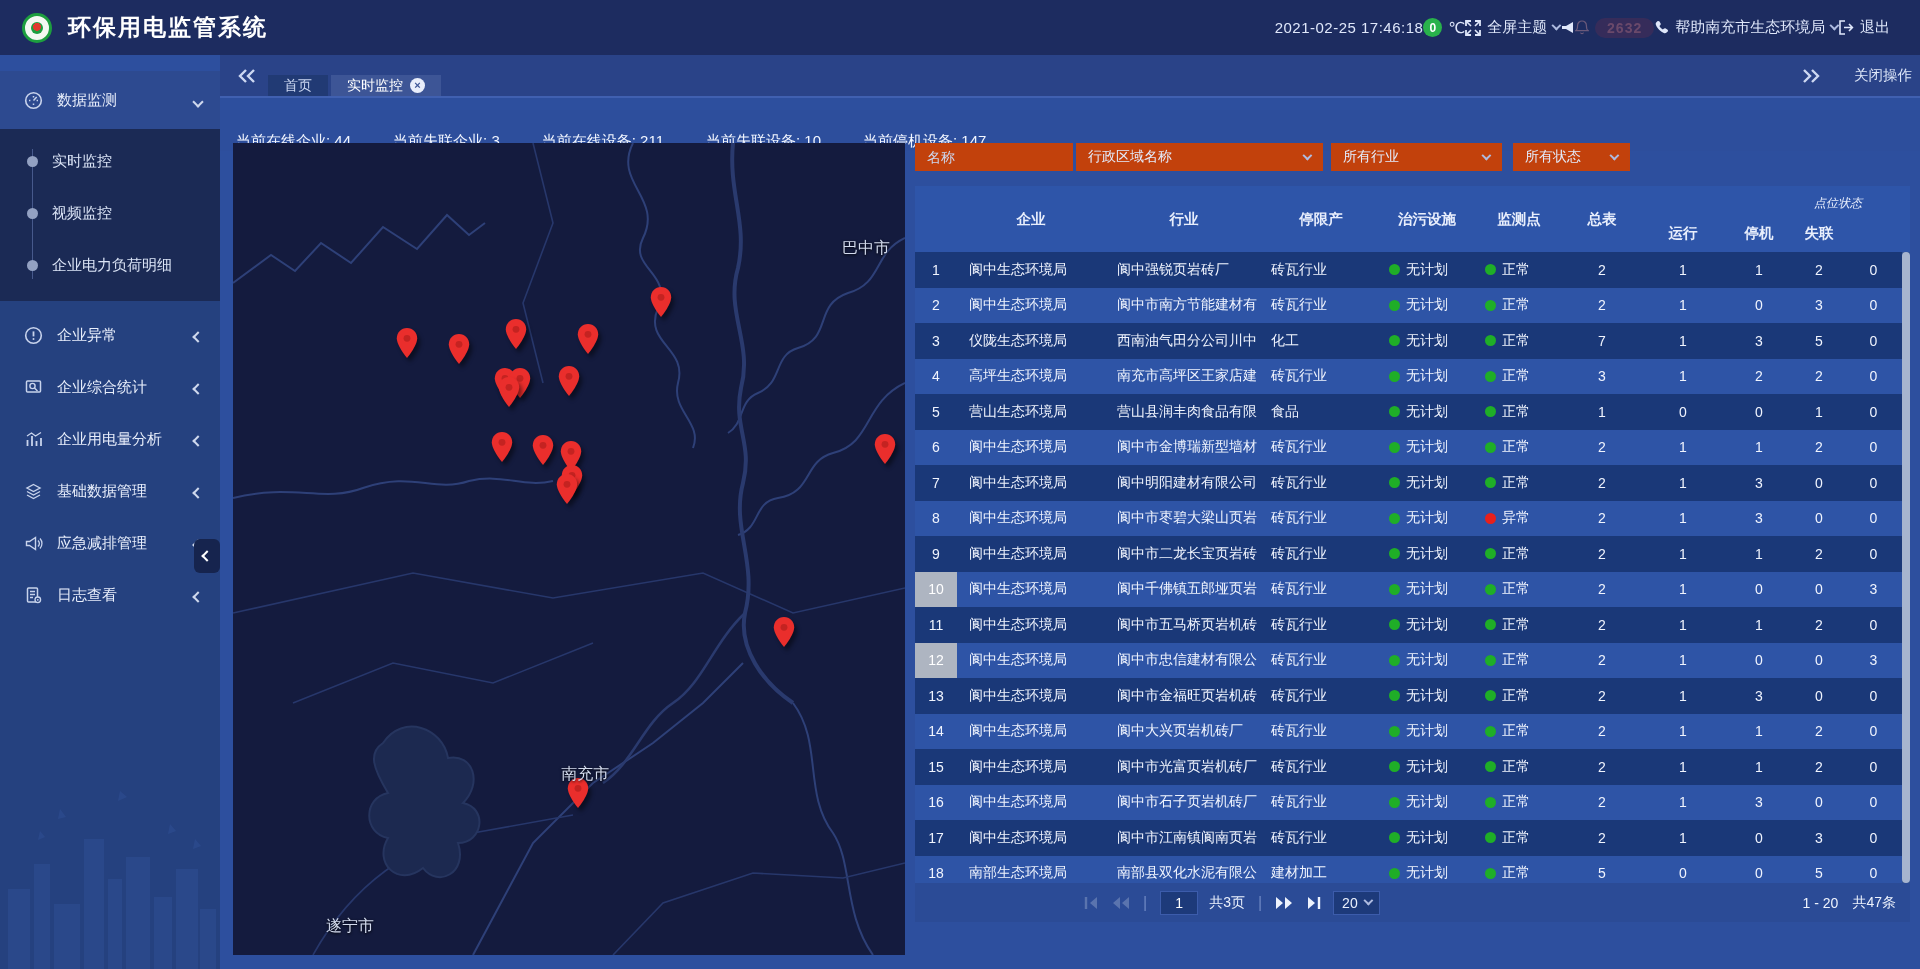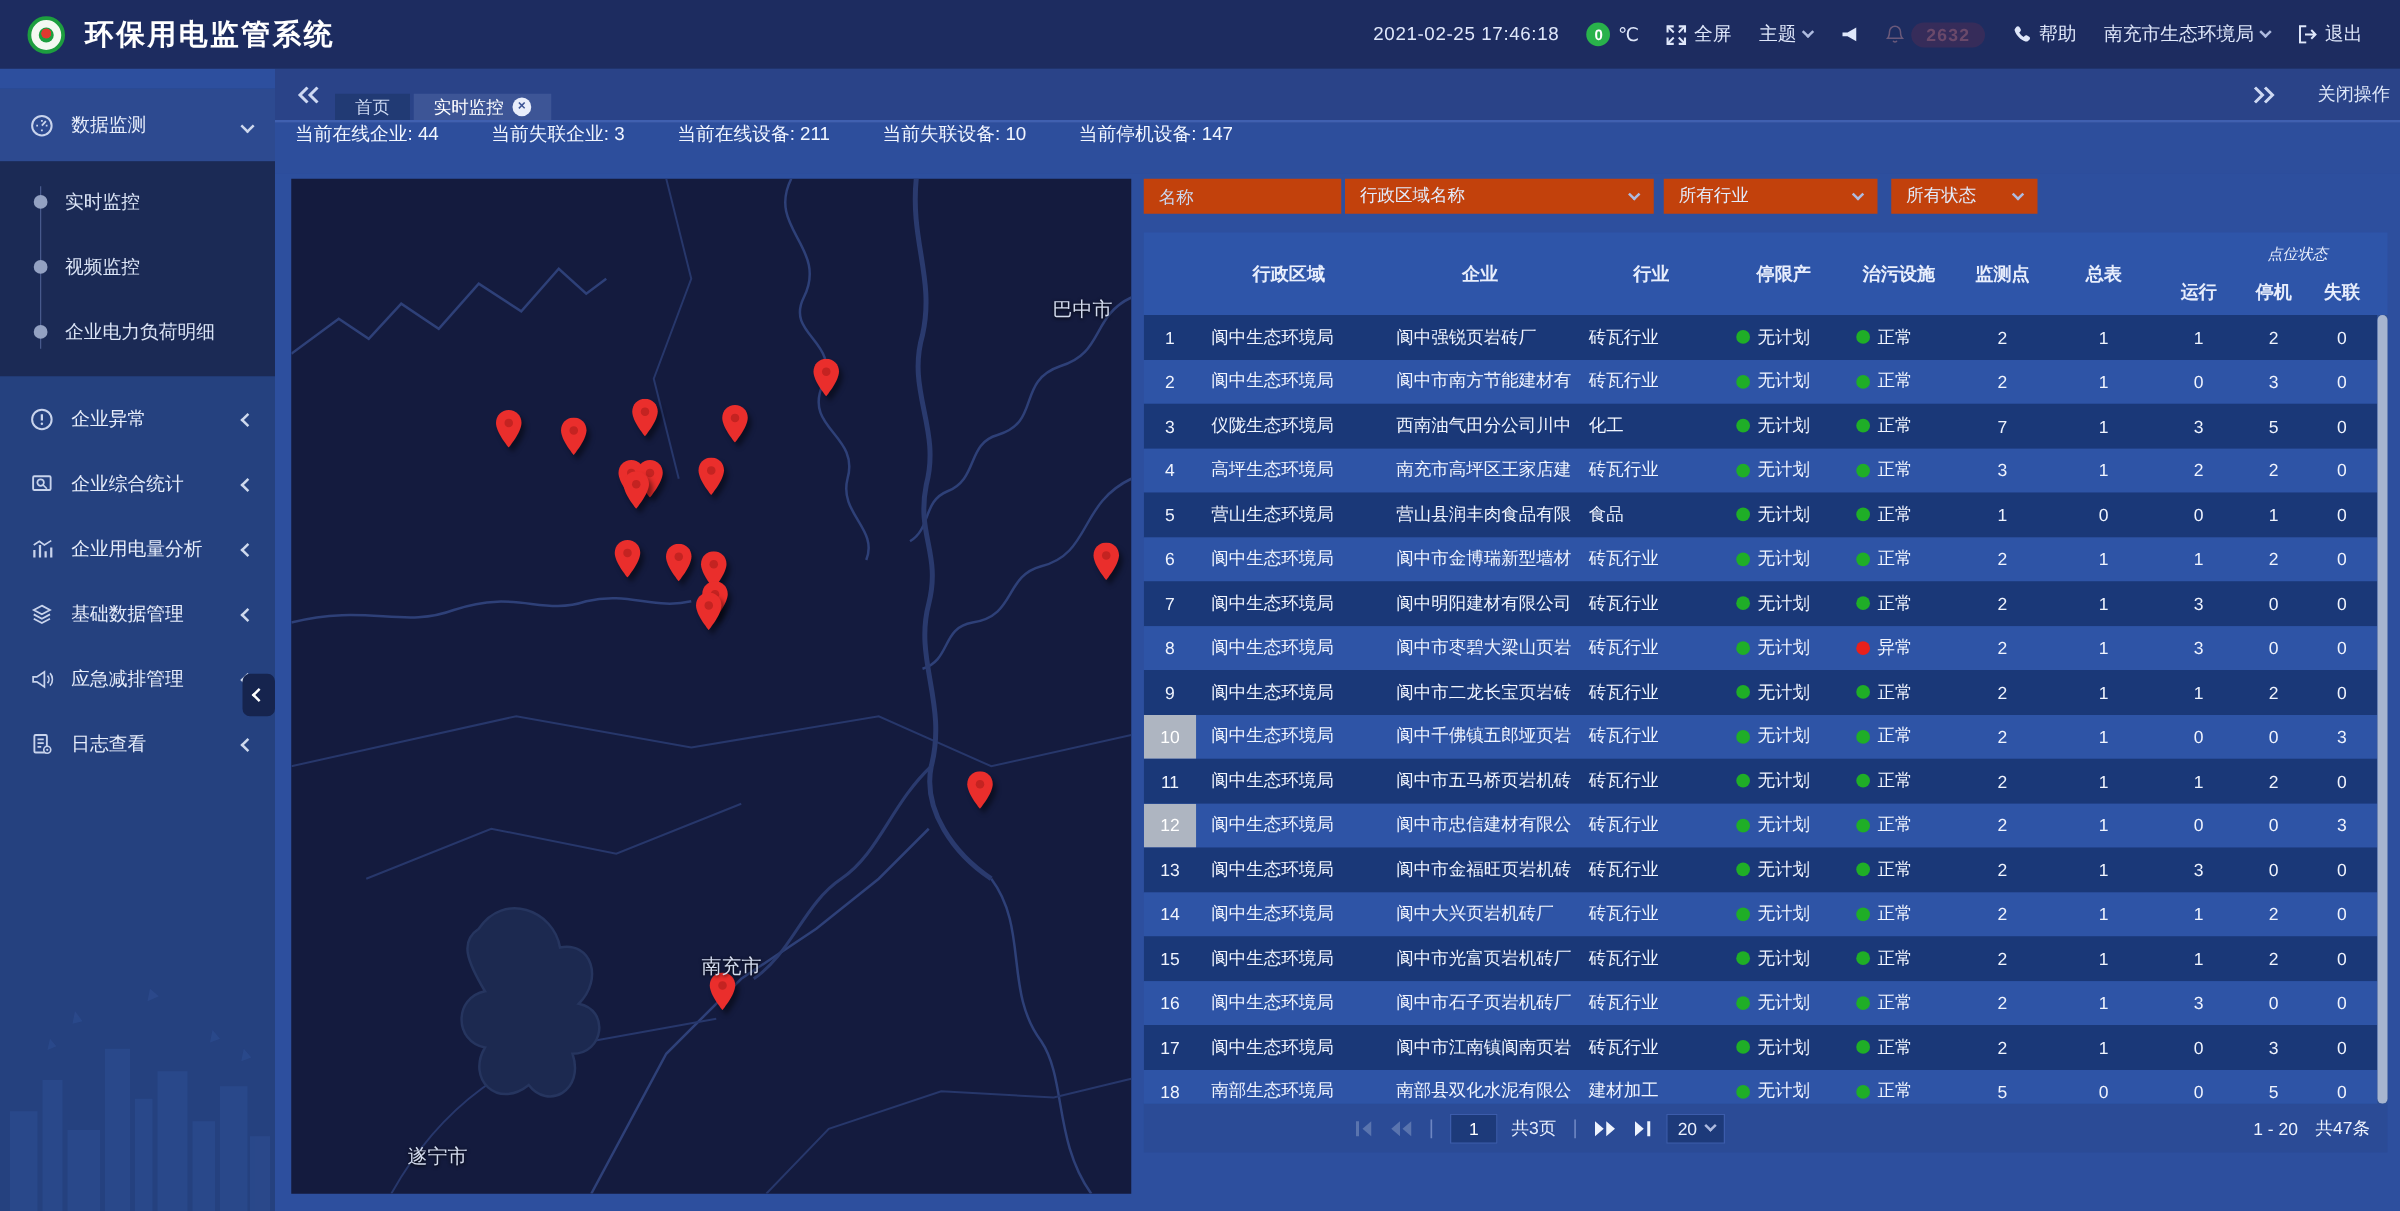--- a/index.html
+++ b/index.html
@@ -5,21 +5,21 @@
   * { margin:0; padding:0; box-sizing:border-box; }
   html,body { width:1920px; height:969px; overflow:hidden; }
   body { font-family:"Liberation Sans","DejaVu Sans",sans-serif; color:#eaf0fc; background:#2d4f9e; }
   .app { position:relative; width:1920px; height:969px; overflow:hidden; background:#2d4f9e; }
 
   
   .topbar { position:absolute; top:0; left:0; right:0; height:55px; background:#1d2c60; display:flex; align-items:center; padding:0 30px 0 22px; z-index:30; }
   .logo { width:30px; height:30px; border-radius:50%; background:#f4f8f2; border:3px solid #1d9e3f; display:flex; align-items:center; justify-content:center; flex:0 0 auto; }
   .logo-core { width:12px; height:12px; border-radius:50%; background:radial-gradient(circle at 50% 40%, #e0392f 0 40%, #1d9e3f 45%); }
   .app-title { font-size:23px; font-weight:bold; letter-spacing:2px; margin-left:16px; color:#ffffff; }
-  .top-right { margin-left:auto; display:flex; align-items:center; gap:22px; font-size:15px; color:#dfe7fa; }
+  .top-right { margin-left:auto; display:flex; align-items:center; font-size:15px; color:#dfe7fa; }
   .datetime { font-size:15px; letter-spacing:.5px; }
   .temp { display:flex; align-items:center; gap:6px; }
   .temp-circle { width:19px; height:19px; border-radius:50%; background:#29b24b; color:#fff; font-size:12px; font-weight:bold; display:flex; align-items:center; justify-content:center; }
   .tb-item { display:flex; align-items:center; gap:6px; cursor:pointer; white-space:nowrap; }
   .chev { display:inline-block; border:solid #cfd9ee; border-width:0 2px 2px 0; padding:3px; }
   .chev.down { transform:rotate(45deg); margin-top:-4px; }
   .chev.left { transform:rotate(135deg); }
   .chev.small { padding:2.4px; border-color:#aebbe0; }
   .badge-pill { background:rgba(130,45,75,.55); color:#c96d78; font-size:14px; font-weight:bold; border-radius:10px; padding:2px 12px; letter-spacing:1px; }
   .dim { opacity:.45; }
@@ -41,21 +41,21 @@
   .collapse-btn { position:absolute; left:194px; top:468px; width:26px; height:34px; background:#16244e; border-radius:6px; display:flex; align-items:center; justify-content:center; cursor:pointer; z-index:25; }
 
   
   .content { position:absolute; top:55px; left:220px; right:0; bottom:0; }
   .tabbar { height:43px; background:#2a4388; border-bottom:2px solid #4060b0; display:flex; align-items:flex-end; padding-left:12px; position:relative; }
   .tab-nav { align-self:center; margin:0 12px 0 6px; cursor:pointer; }
   .tab { height:21px; display:flex; align-items:center; gap:7px; padding:0 16px; margin-right:3px; background:#213a74; color:#ccd8f2; font-size:14px; cursor:pointer; }
   .tab.active { background:#3d5596; color:#fff; }
   .tab-close { width:15px; height:15px; border-radius:50%; background:#e9eefb; color:#3d5596; font-size:11px; font-weight:bold; line-height:15px; text-align:center; cursor:pointer; }
   .tab-right { position:absolute; right:8px; top:0; bottom:0; display:flex; align-items:center; gap:34px; font-size:14.5px; color:#dde6f8; }
-  .statsbar { height:41px; background:#2d4e9c; display:flex; align-items:flex-start; padding-left:16px; gap:42px; font-size:15px; color:#f2f6ff; }
+  .statsbar { height:41px; background:#2d4e9c; display:flex; align-items:flex-end; padding-left:16px; gap:42px; font-size:15px; color:#f2f6ff;margin-top:12px; }
   .stat { white-space:nowrap; }
 
   .cbody { position:absolute; top:86px; left:0; right:0; bottom:0; }
 
   
   .map { position:absolute; left:13px; top:2px; width:672px; height:812px; background:#141b3e; overflow:hidden; }
   .map svg.geo { position:absolute; inset:0; }
   .pin { position:absolute; width:22px; height:30px; transform:translate(-50%,-100%); filter:drop-shadow(3px 4px 2px rgba(0,0,0,.45)); cursor:pointer; }
   .city-label { position:absolute; transform:translate(-50%,-50%); font-size:16px; color:#d4dcee; text-shadow:0 1px 3px #000; white-space:nowrap; }
 
@@ -403,21 +403,20 @@
             <i class="chev down small"></i>
           </div>
           <div class="f-select" style="width:117px;">
             <span>所有状态</span>
             <i class="chev down small"></i>
           </div>
         </div>
 
         <div class="thead tgrid">
           <div class="th"></div>
-          <div class="th">行政区域</div>
           <div class="th">企业</div>
           <div class="th">行业</div>
           <div class="th">停限产</div>
           <div class="th">治污设施</div>
           <div class="th">监测点</div>
           <div class="th">总表</div>
           <div class="th sub">运行</div>
           <div class="th sub">停机</div>
           <div class="th sub">失联</div>
           <div class="group-label">点位状态</div>

